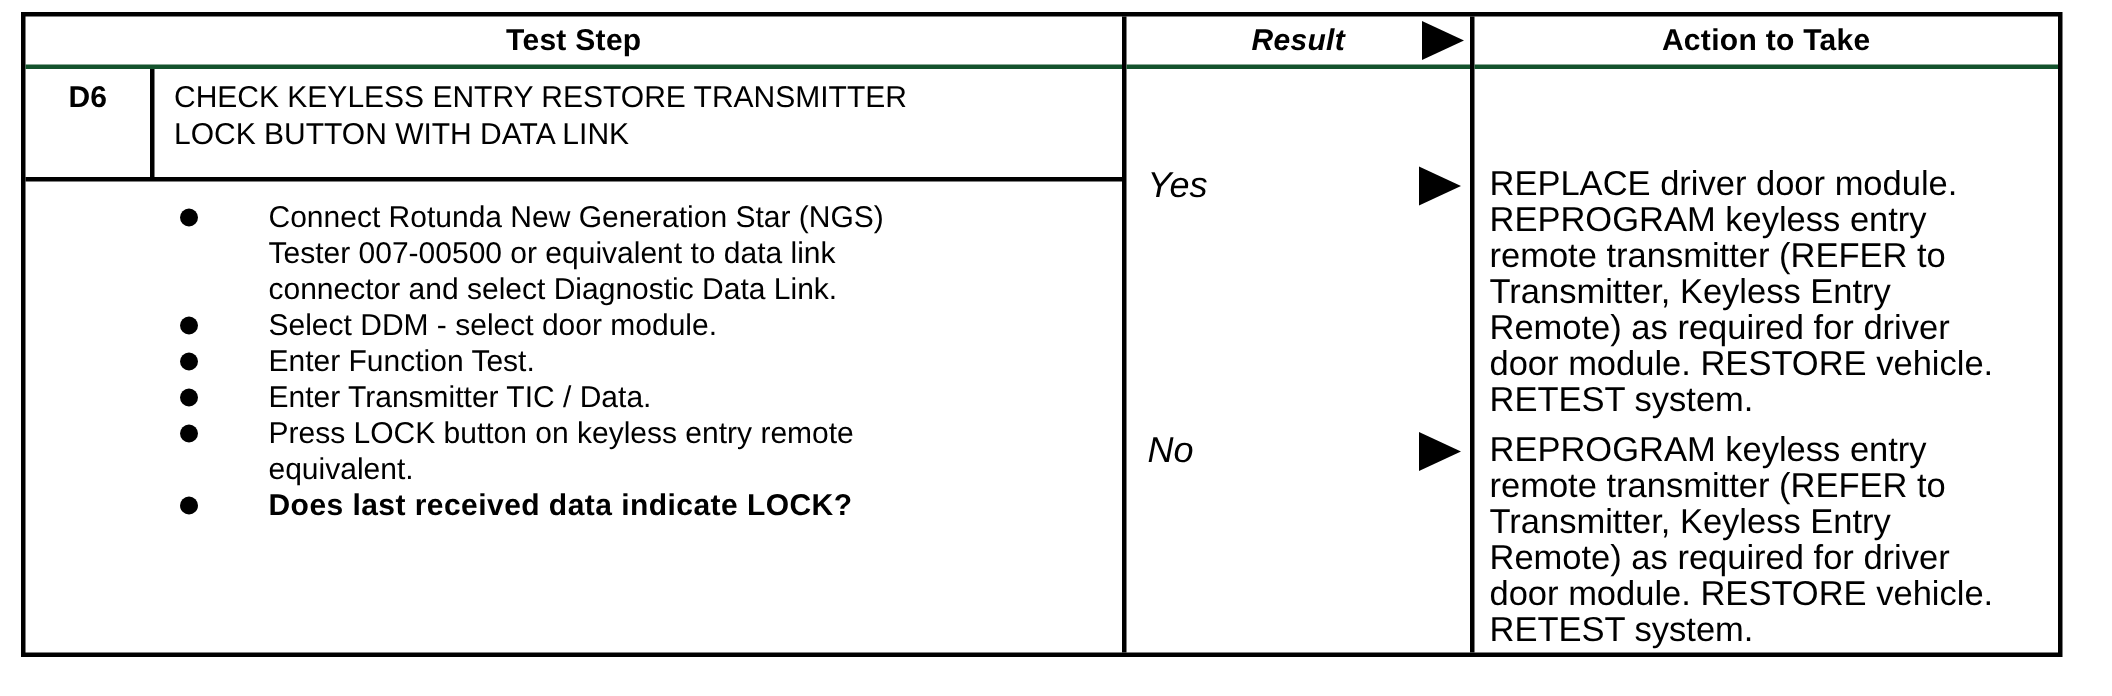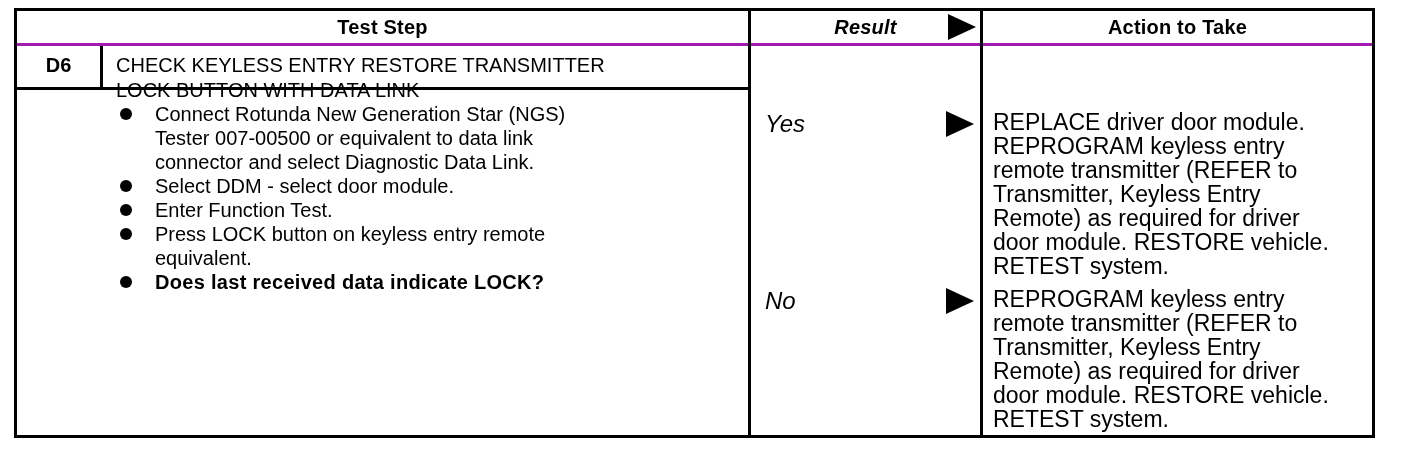--- a/index.html
+++ b/index.html
@@ -22,46 +22,46 @@
     background: #fff;
   }
 
   .col { position: relative; height: 100%; }
   .col-test   { width: 731px; }
   .col-result { width: 232px; border-left: 3px solid #000; font-style: italic; }
   .col-action { flex: 1;      border-left: 3px solid #000; }
 
   .col-header {
     height: 35px;
-    border-bottom: 3px solid #a21caf;
+    border-bottom: 3px solid #14532d;
     display: flex; align-items: center; justify-content: center;
     font-weight: bold; font-size: 20px;
     position: relative;
     letter-spacing: 0.2px;
   }
 
   .col-body { position: relative; height: calc(100% - 38px); }
 
   
-  .d6-row { display: flex; border-bottom: 3px solid #000; height: 44px; }
+  .d6-row { display: flex; border-bottom: 3px solid #000; height: 75px; }
   .d6-cell {
     width: 86px; flex: none;
     border-right: 3px solid #000;
     display: flex; align-items: flex-start; justify-content: center;
     padding-top: 8px;
     font-weight: bold; font-size: 20px;
   }
   .d6-title {
     padding: 7px 14px 0 13px;
     font-size: 20px; line-height: 25px;
     white-space: pre-line;
   }
 
   .bullets { padding: 12px 10px 0 103px; list-style: none; }
-  .bullet-item { display: flex; }
+  .bullet-item { display: flex; gap: 24px; }
   .bullet-marker {
     width: 12px; height: 12px; border-radius: 50%;
     background: #000; flex: none;
     margin-top: 6px; margin-right: 23px;
   }
   .bullet-text {
     font-size: 20px; line-height: 24px;
     white-space: pre-line;
   }
   .bullet-item.bold .bullet-text { font-weight: bold; letter-spacing: 0.3px; }
@@ -121,20 +121,24 @@
           <li class="bullet-item">
             <span class="bullet-marker"></span>
             <span class="bullet-text">Select DDM - select door module.</span>
           </li>
           <li class="bullet-item">
             <span class="bullet-marker"></span>
             <span class="bullet-text">Enter Function Test.</span>
           </li>
           <li class="bullet-item">
             <span class="bullet-marker"></span>
+            <span class="bullet-text">Enter Transmitter TIC / Data.</span>
+          </li>
+          <li class="bullet-item">
+            <span class="bullet-marker"></span>
             <span class="bullet-text">Press LOCK button on keyless entry remote
 equivalent.</span>
           </li>
           <li class="bullet-item bold">
             <span class="bullet-marker"></span>
             <span class="bullet-text">Does last received data indicate LOCK?</span>
           </li>
         </ul>
       </div>
     </div>

